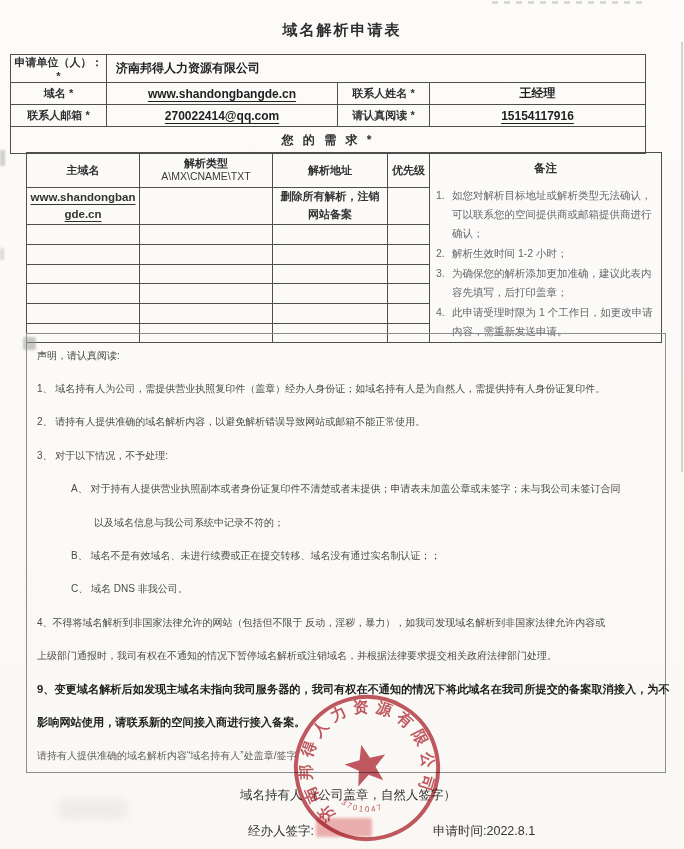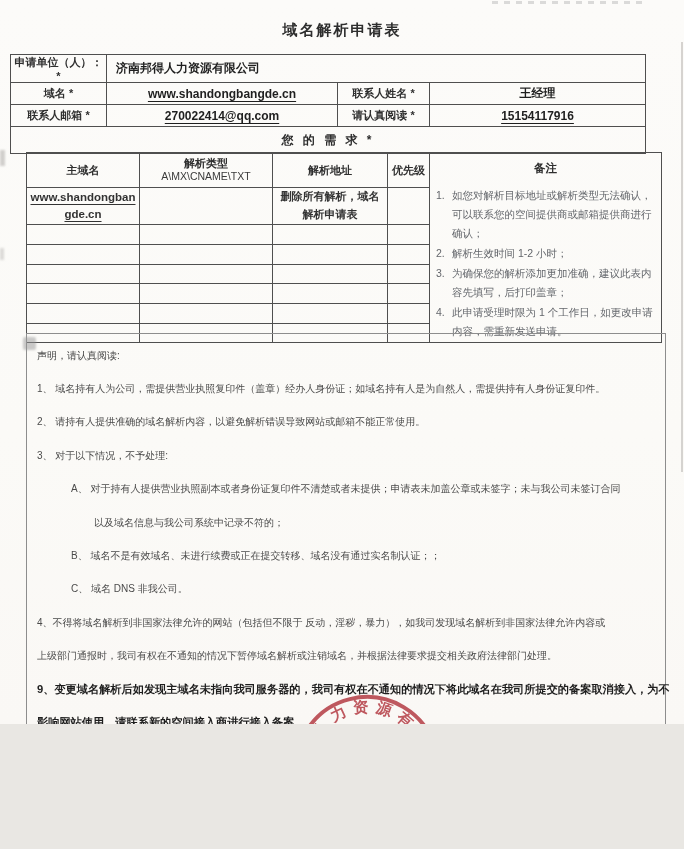--- a/index.html
+++ b/index.html
@@ -1,18 +1,18 @@
 <!DOCTYPE html>
 <html><head>
 <meta charset="utf-8">
 <style>
   * { box-sizing: border-box; }
   html,body { margin:0; padding:0; background:#e9e7e3; }
   .page {
-    position:relative; width:684px; height:724px; margin:0 auto;
+    position:relative; width:684px; height:849px; margin:0 auto;
     background:linear-gradient(180deg,#fcfbf9 0%, #fbfaf7 60%, #faf8f5 100%);
     font-family:"Liberation Sans","DejaVu Sans",sans-serif;
     color:#3c3c3c; overflow:hidden;
   }
   .title {
     position:absolute; top:21px; left:0; width:100%;
     text-align:center; font-size:15px; font-weight:bold; color:#2e2e2e;
     letter-spacing:2px;
   }
   
@@ -158,21 +158,21 @@
           </div>
           <div class="remark-item">
             <span class="num">4.</span>
             <span class="txt">此申请受理时限为 1 个工作日，如更改申请内容，需重新发送申请。</span>
           </div>
         </td>
       </tr>
       <tr class="r-data">
         <td class="cell-domain"><span class="u">www.shandongbangde.cn</span></td>
         <td></td>
-        <td class="cell-addr">删除所有解析，域名解析申请表</td>
+        <td class="cell-addr">删除所有解析，注销网站备案</td>
         <td></td>
       </tr>
       <tr class="r-empty">
             <td></td>
             <td></td>
             <td></td>
             <td></td>
           </tr>
       <tr class="r-empty">
             <td></td>

